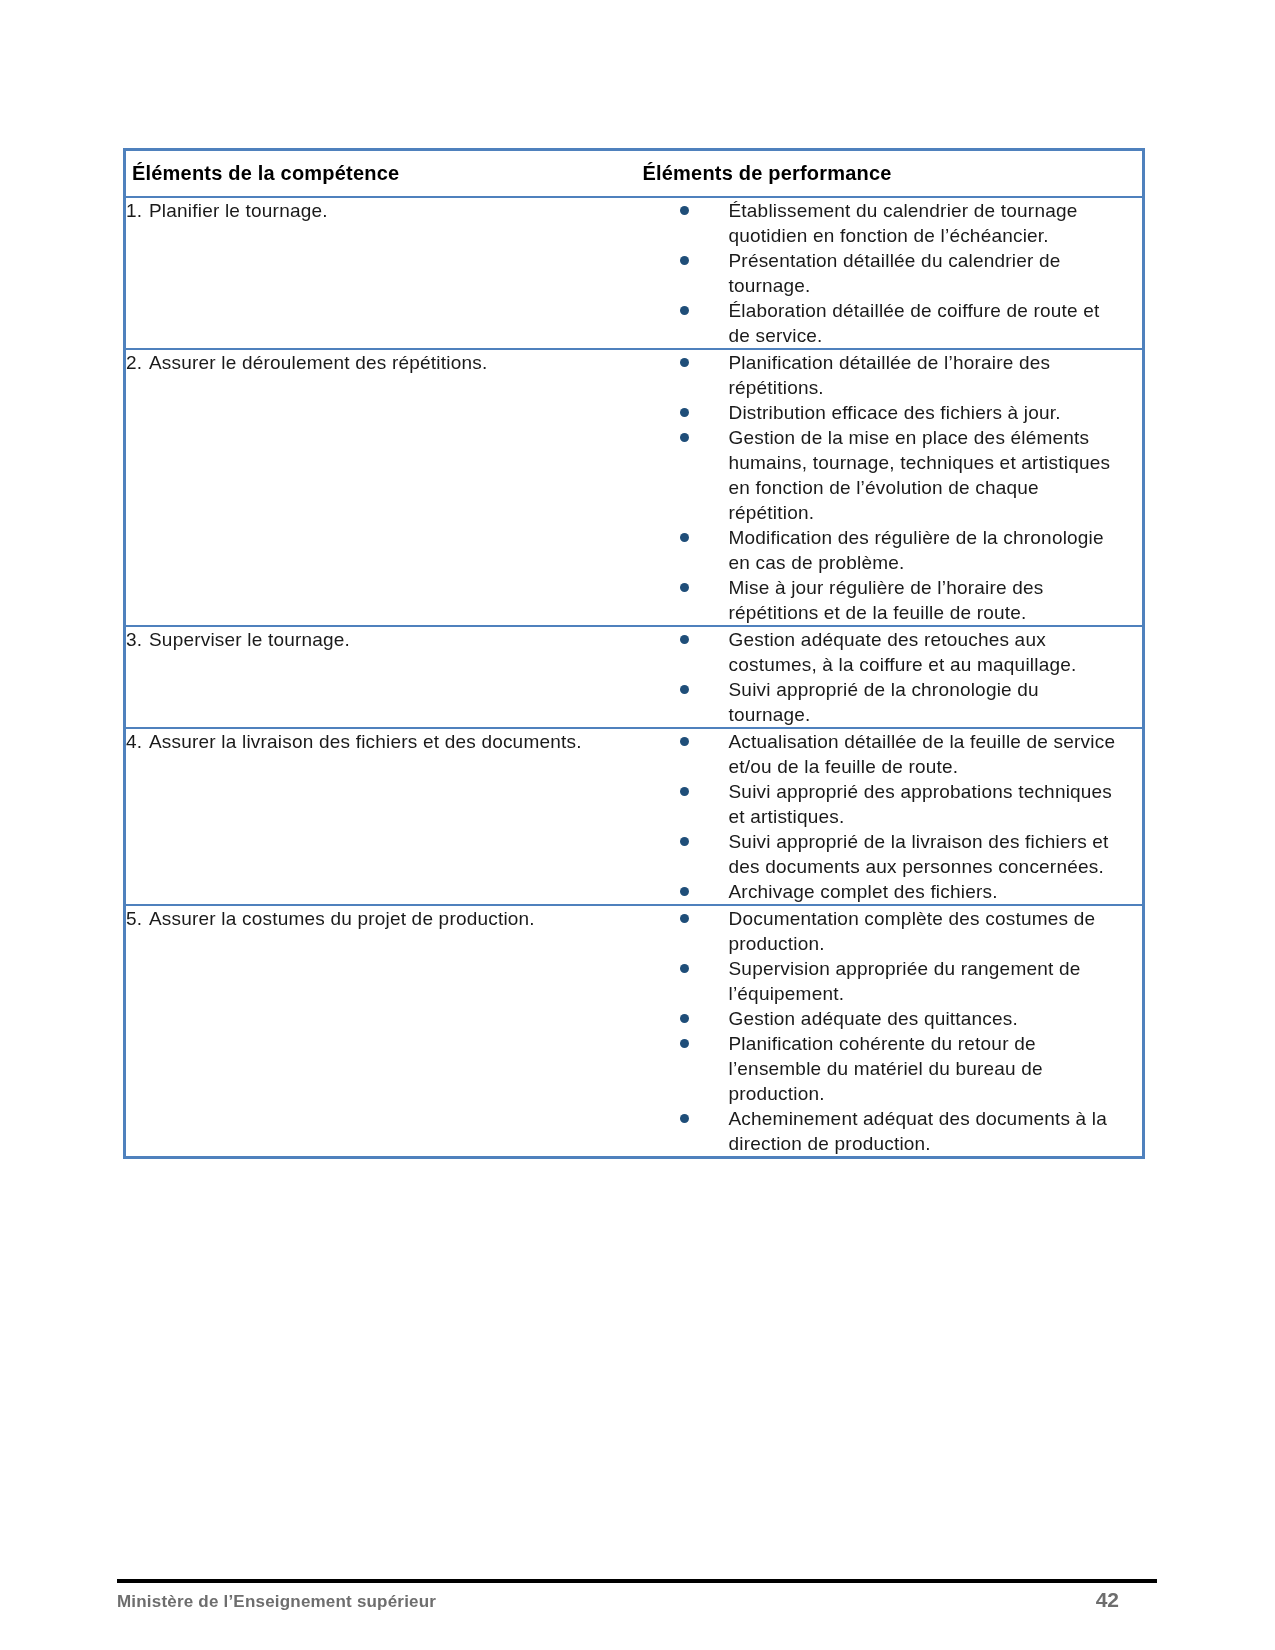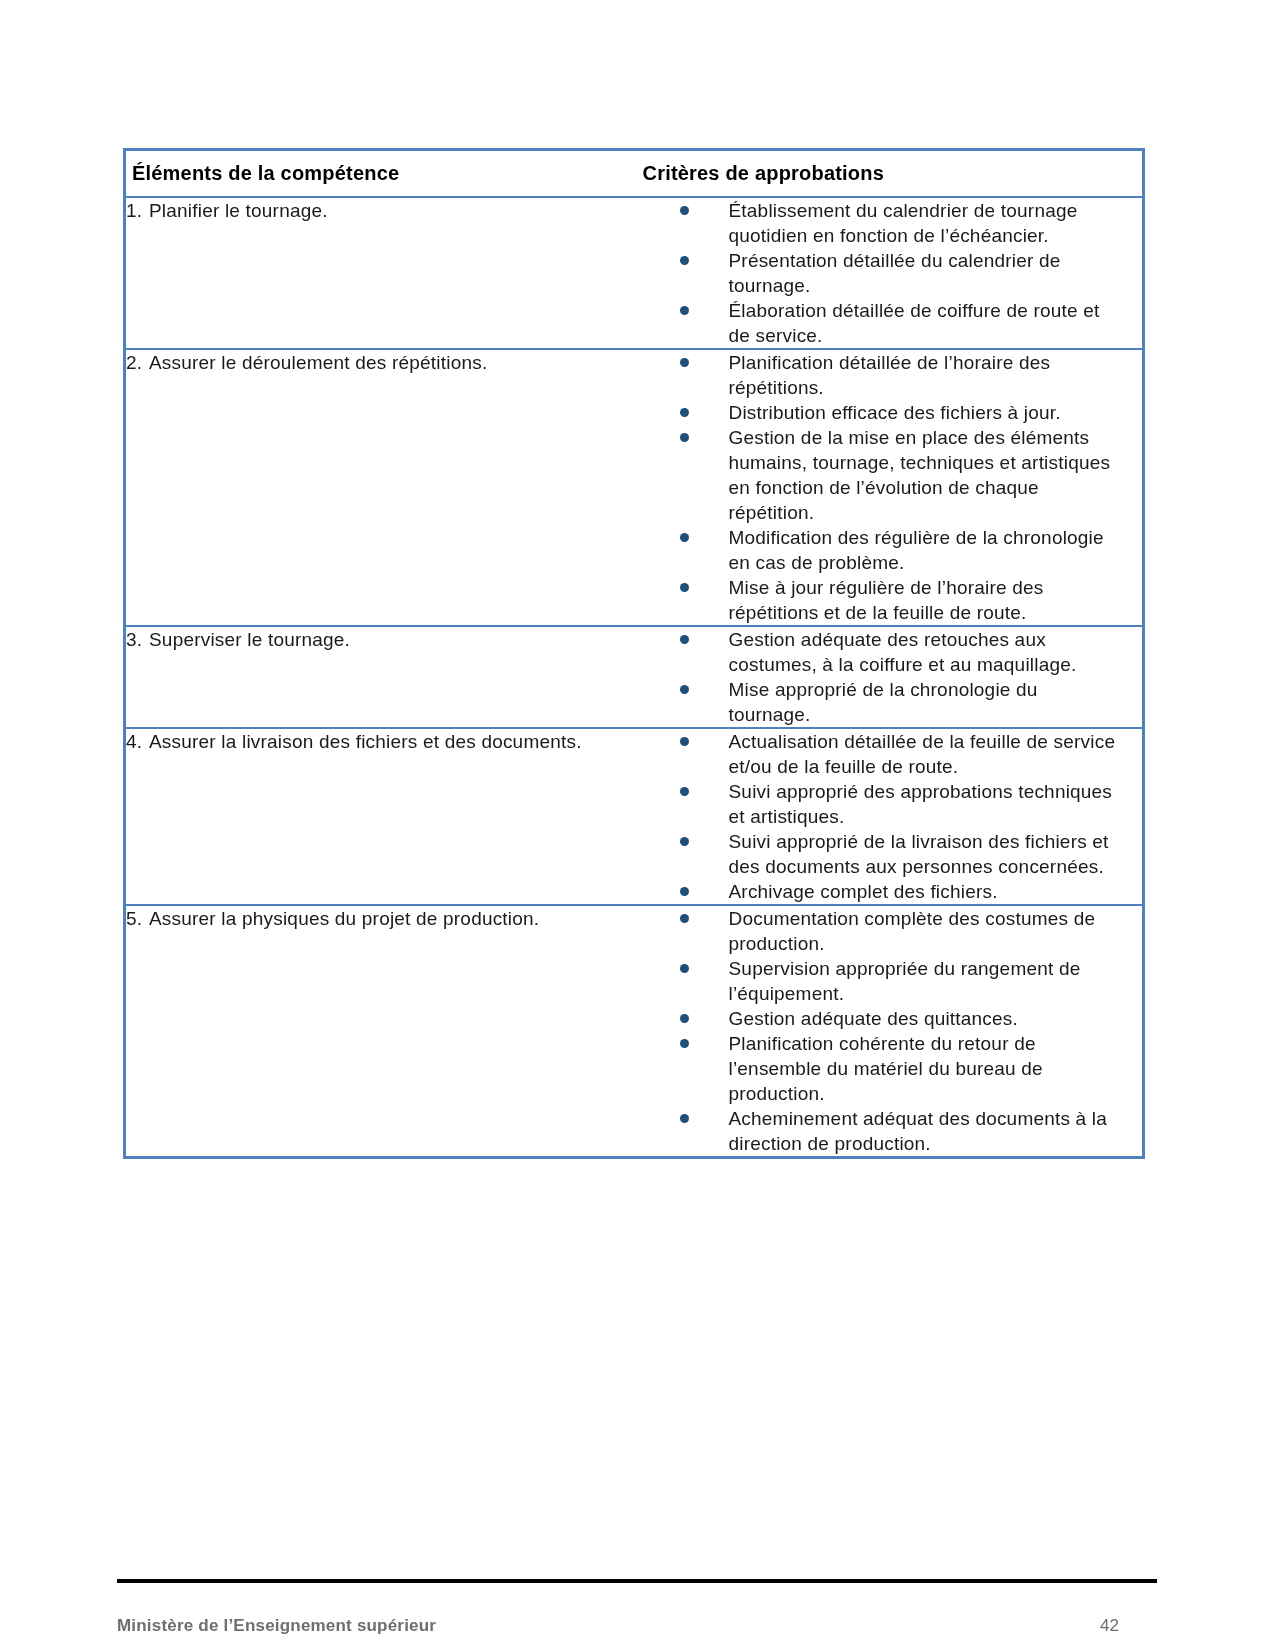--- a/index.html
+++ b/index.html
@@ -94,41 +94,40 @@
     align-items:flex-end;
     padding-top:5px;
   }
   .footer-ministry{
     font-size:17px;
     font-weight:bold;
     color:var(--footer-gray);
     letter-spacing:0.2px;
   }
   .footer-page{
-    font-size:17px;
-    font-weight:normal;
+    font-size:21px;
+    font-weight:bold;
     color:var(--footer-gray);
     margin-right:38px;
-    margin-top:28px;
   }
 </style>
 </head>
 <body>
 
 <div class="page">
 
   <table class="competence">
     <colgroup>
       <col style="width:512px">
       <col>
     </colgroup>
     <thead>
       <tr>
         <th>Éléments de la compétence</th>
-        <th>Critères de approbations</th>
+        <th>Éléments de performance</th>
       </tr>
     </thead>
     <tbody>
         <tr>
           <td class="col-element">
             <div class="element-item">
               <span>1.</span>
               <span>Planifier le tournage.</span>
             </div>
           </td>
@@ -160,21 +159,21 @@
         <tr>
           <td class="col-element">
             <div class="element-item">
               <span>3.</span>
               <span>Superviser le tournage.</span>
             </div>
           </td>
           <td class="col-criteria">
             <ul class="criteria">
               <li><span class="bullet"></span><span>Gestion adéquate des retouches aux costumes, à la coiffure et au maquillage.</span></li>
-              <li><span class="bullet"></span><span>Mise approprié de la chronologie du tournage.</span></li>
+              <li><span class="bullet"></span><span>Suivi approprié de la chronologie du tournage.</span></li>
             </ul>
           </td>
         </tr>
         <tr>
           <td class="col-element">
             <div class="element-item">
               <span>4.</span>
               <span>Assurer la livraison des fichiers et des documents.</span>
             </div>
           </td>
@@ -184,21 +183,21 @@
               <li><span class="bullet"></span><span>Suivi approprié des approbations techniques et artistiques.</span></li>
               <li><span class="bullet"></span><span>Suivi approprié de la livraison des fichiers et des documents aux personnes concernées.</span></li>
               <li><span class="bullet"></span><span>Archivage complet des fichiers.</span></li>
             </ul>
           </td>
         </tr>
         <tr>
           <td class="col-element">
             <div class="element-item">
               <span>5.</span>
-              <span>Assurer la physiques du projet de production.</span>
+              <span>Assurer la costumes du projet de production.</span>
             </div>
           </td>
           <td class="col-criteria">
             <ul class="criteria">
               <li><span class="bullet"></span><span>Documentation complète des costumes de production.</span></li>
               <li><span class="bullet"></span><span>Supervision appropriée du rangement de l’équipement.</span></li>
               <li><span class="bullet"></span><span>Gestion adéquate des quittances.</span></li>
               <li><span class="bullet"></span><span>Planification cohérente du retour de l’ensemble du matériel du bureau de production.</span></li>
               <li><span class="bullet"></span><span>Acheminement adéquat des documents à la direction de production.</span></li>
             </ul>

